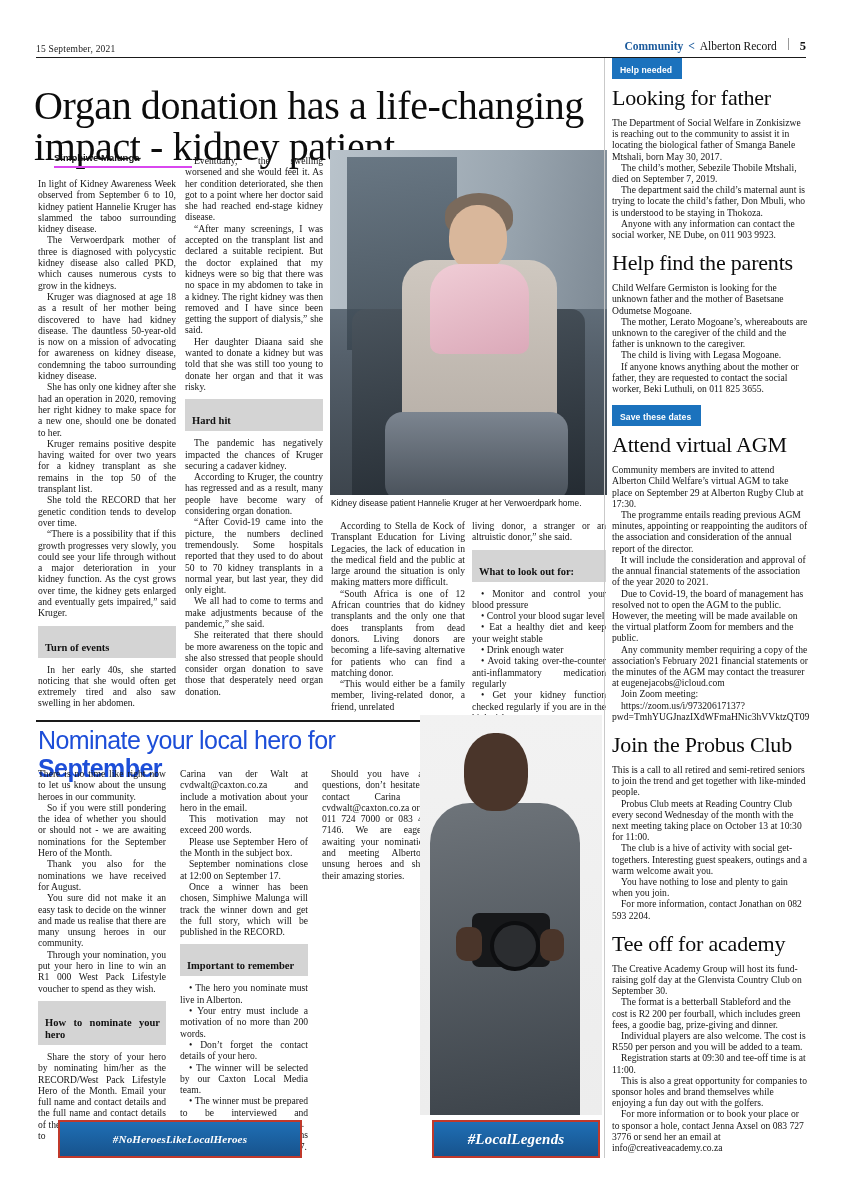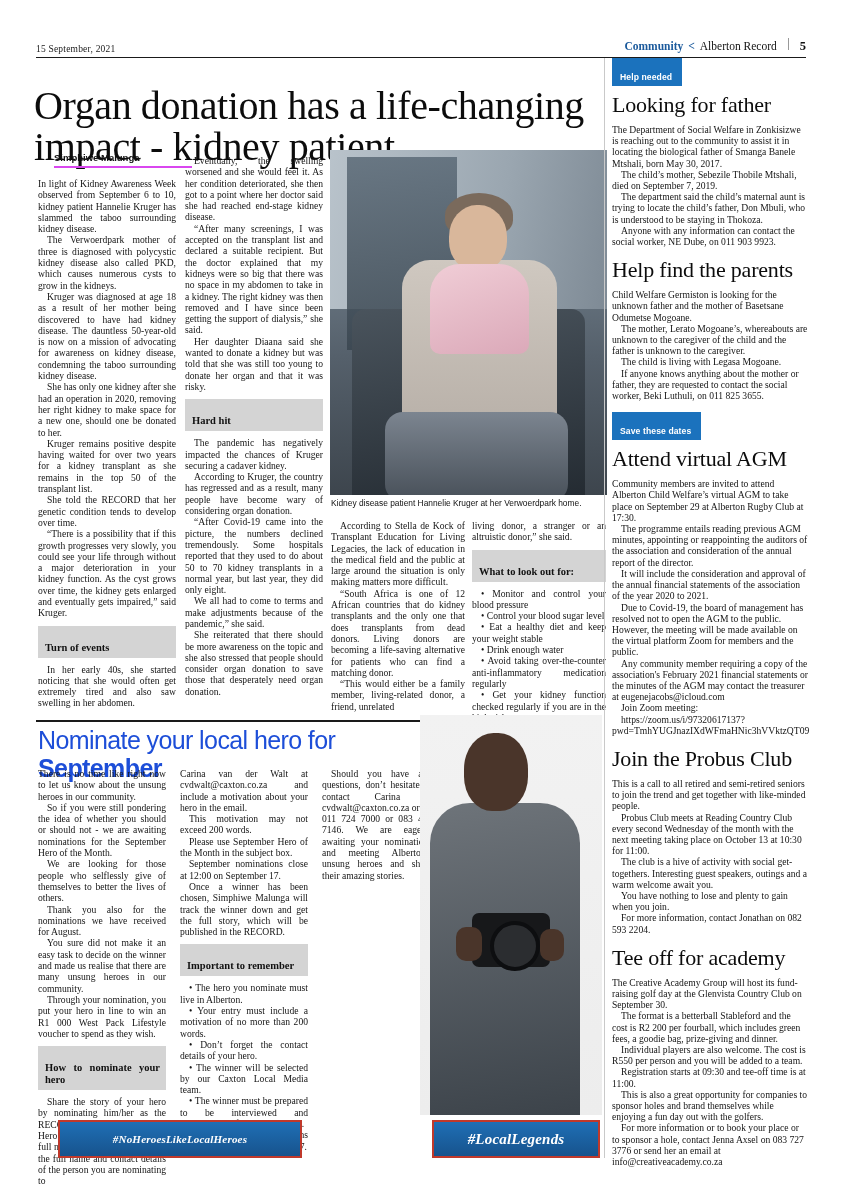--- a/index.html
+++ b/index.html
@@ -104,21 +104,21 @@
     position:absolute;left:612px;top:58px;width:196px;
   }
   .sb-left-rule{
     position:absolute;left:604px;top:58px;width:1px;height:1100px;background:#c9c9c9;
   }
   .kicker{
     display:inline-block;
     background:#1b72bd;color:#fff;
     font-family:"Liberation Sans", sans-serif;
     font-size:8.6px;font-weight:bold;
-    padding:14px 10px 4px 8px;
+    padding:7px 10px 4px 8px;
     margin:0 0 7px 0;letter-spacing:.1px;
   }
   .sb-title{
     font-family:"Liberation Serif", serif;
     font-size:22px;line-height:24px;font-weight:normal;
     margin:0 0 7px 0;color:#0c0c0c;letter-spacing:-0.2px;
   }
   .sb-body{
     font-size:9.6px;line-height:11.2px;text-align:left;color:#141414;
   }
@@ -310,21 +310,20 @@
 
   <div class="hero-sep"></div>
   <div class="hero-head">
     <span>Nominate your local hero for </span><b>September</b>
   </div>
 
   <div class="col" id="h1" style="left:38px;top:768px;width:128px;">
     <div id="h1p">
         <p class="noind">There is no time like right now to let us know about the unsung heroes in our community.</p>
         <p>So if you were still pondering the idea of whether you should or should not - we are awaiting nominations for the September Hero of the Month.</p>
-        <p>We are looking for those people who selflessly give of themselves to better the lives of others.</p>
         <p>Thank you also for the nominations we have received for August.</p>
         <p>You sure did not make it an easy task to decide on the winner and made us realise that there are many unsung heroes in our community.</p>
         <p>Through your nomination, you put your hero in line to win an R1 000 West Pack Lifestyle voucher to spend as they wish.</p>
       </div>
     <div class="subhead">How to nominate your hero</div>
     <div id="h1a">
         <p>Share the story of your hero by nominating him/her as the RECORD/West Pack Lifestyle Hero of the Month. Email your full name and contact details and the full name and contact details of the person you are nominating to</p>
       </div>
   </div>
 

